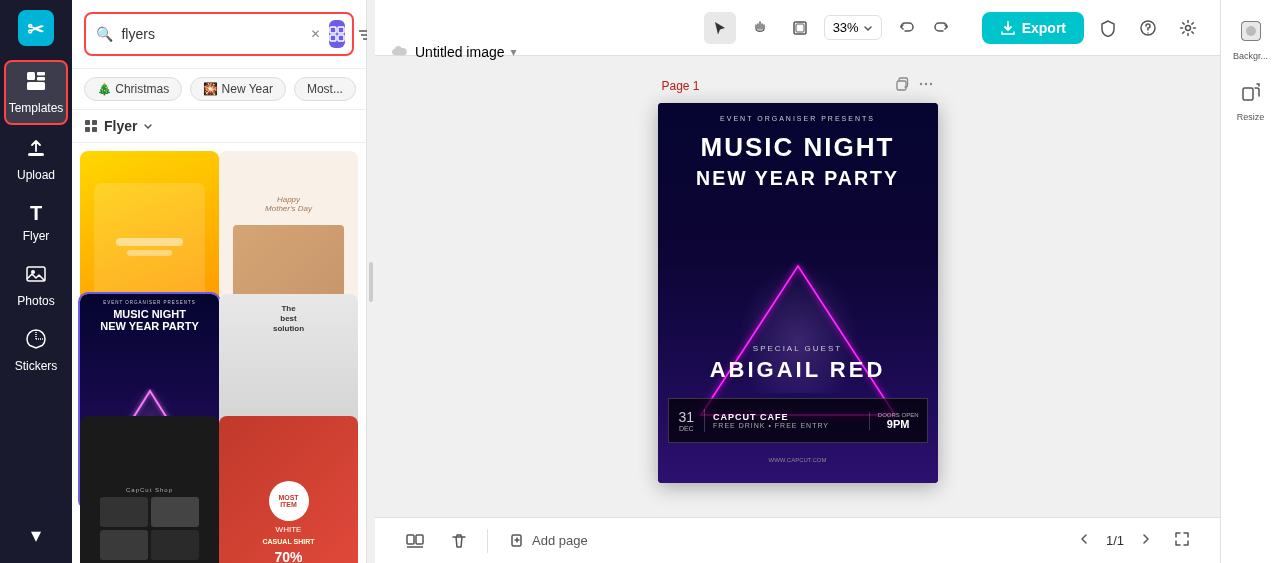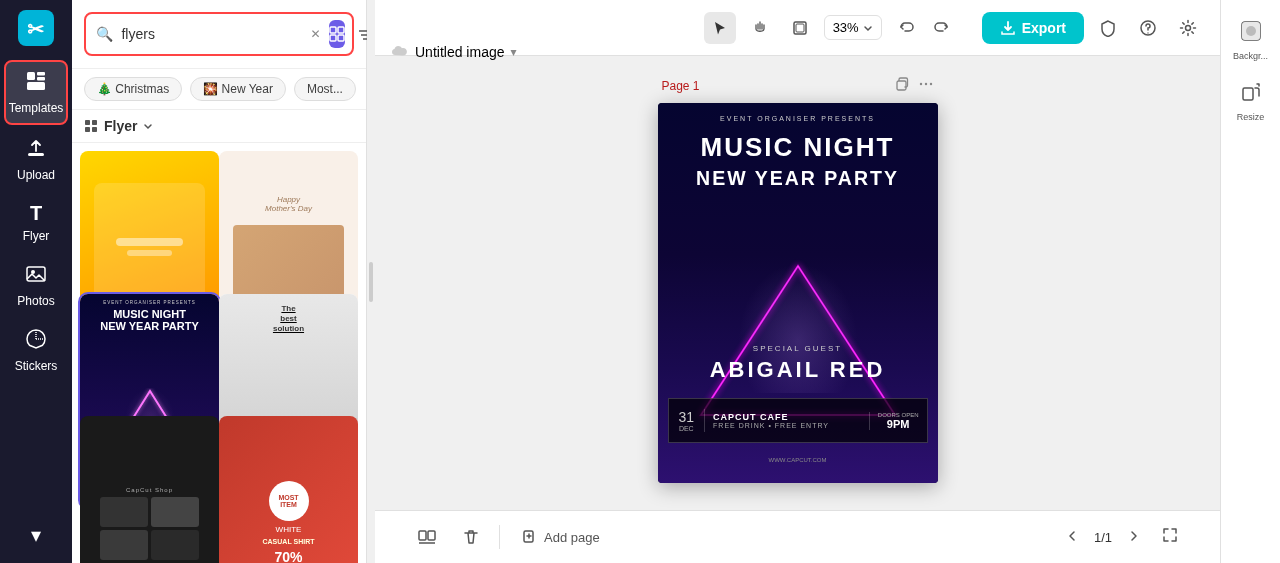--- a/index.html
+++ b/index.html
@@ -359,27 +359,27 @@
     }
     .neon-triangle-svg {
       position: absolute;
       bottom: 60px;
       left: 50%;
       transform: translateX(-50%);
     }
 
     
     .bottom-bar {
-      height: 53px;
+      height: 46px;
       background: white;
       border-top: 1px solid #e0e0e0;
       display: flex;
       align-items: center;
       justify-content: space-between;
-      padding: 0 36px;
+      padding: 0 24px;
     }
     .bottom-left {
       display: flex;
       align-items: center;
       gap: 12px;
     }
     .bottom-action-btn {
       width: 32px; height: 32px;
       border: none;
       background: transparent;
@@ -618,21 +618,21 @@
       <div style="position:absolute; bottom:17px; width:100%; text-align:center; color:white; font-size:9px; font-weight:900; letter-spacing:1.5px;">ABIGAIL RED</div>
       <div style="position:absolute; bottom:4px; left:6px; right:6px; height:11px; background:rgba(0,0,0,0.8); display:flex; align-items:center; font-size:4px; color:white;">
         <span style="padding:0 4px; border-right:1px solid #444; font-size:6px; font-weight:900;">31<br><span style="font-size:4px; font-weight:normal; color:#aaa;">DEC</span></span>
         <span style="flex:1; padding:0 4px; font-size:4.5px; font-weight:700;">CAPCUT CAFE<br><span style="font-weight:normal; color:#aaa;">FREE DRINK</span></span>
         <span style="padding:0 4px; border-left:1px solid #444; font-size:4px; text-align:center;">DOORS<br><span style="font-size:6px; font-weight:900;">9PM</span></span>
       </div>
     </div>
 
     <div class="template-card" style="background:white; display:flex; flex-direction:column; overflow:hidden;">
       <div style="flex:1; background:linear-gradient(180deg, #e8e8e8 0%, #c8c8c8 100%); position:relative;">
-        <div style="position:absolute; top:10px; left:50%; transform:translateX(-50%); text-align:center;text-decoration:underline;">
+        <div style="position:absolute; top:10px; left:50%; transform:translateX(-50%); text-align:center;">
           <div style="font-size:8px; font-weight:700; color:#333; line-height:1.3;">The<br>best<br>solution</div>
         </div>
         <div style="position:absolute; bottom:0; left:50%; transform:translateX(-50%); width:55px; height:80px; background:linear-gradient(180deg, #aaa, #888); border-radius:4px 4px 0 0;"></div>
       </div>
     </div>
 
     <div class="template-card" style="background:#1a1a1a; display:flex; flex-direction:column; align-items:center; justify-content:center; gap:4px; padding:8px;">
       <div style="font-size:6px; color:#aaa; letter-spacing:1px;">CapCut Shop</div>
       <div style="display:grid; grid-template-columns:1fr 1fr; gap:3px; width:80%;">
         <div style="background:#333; height:30px; border-radius:3px;"></div>

